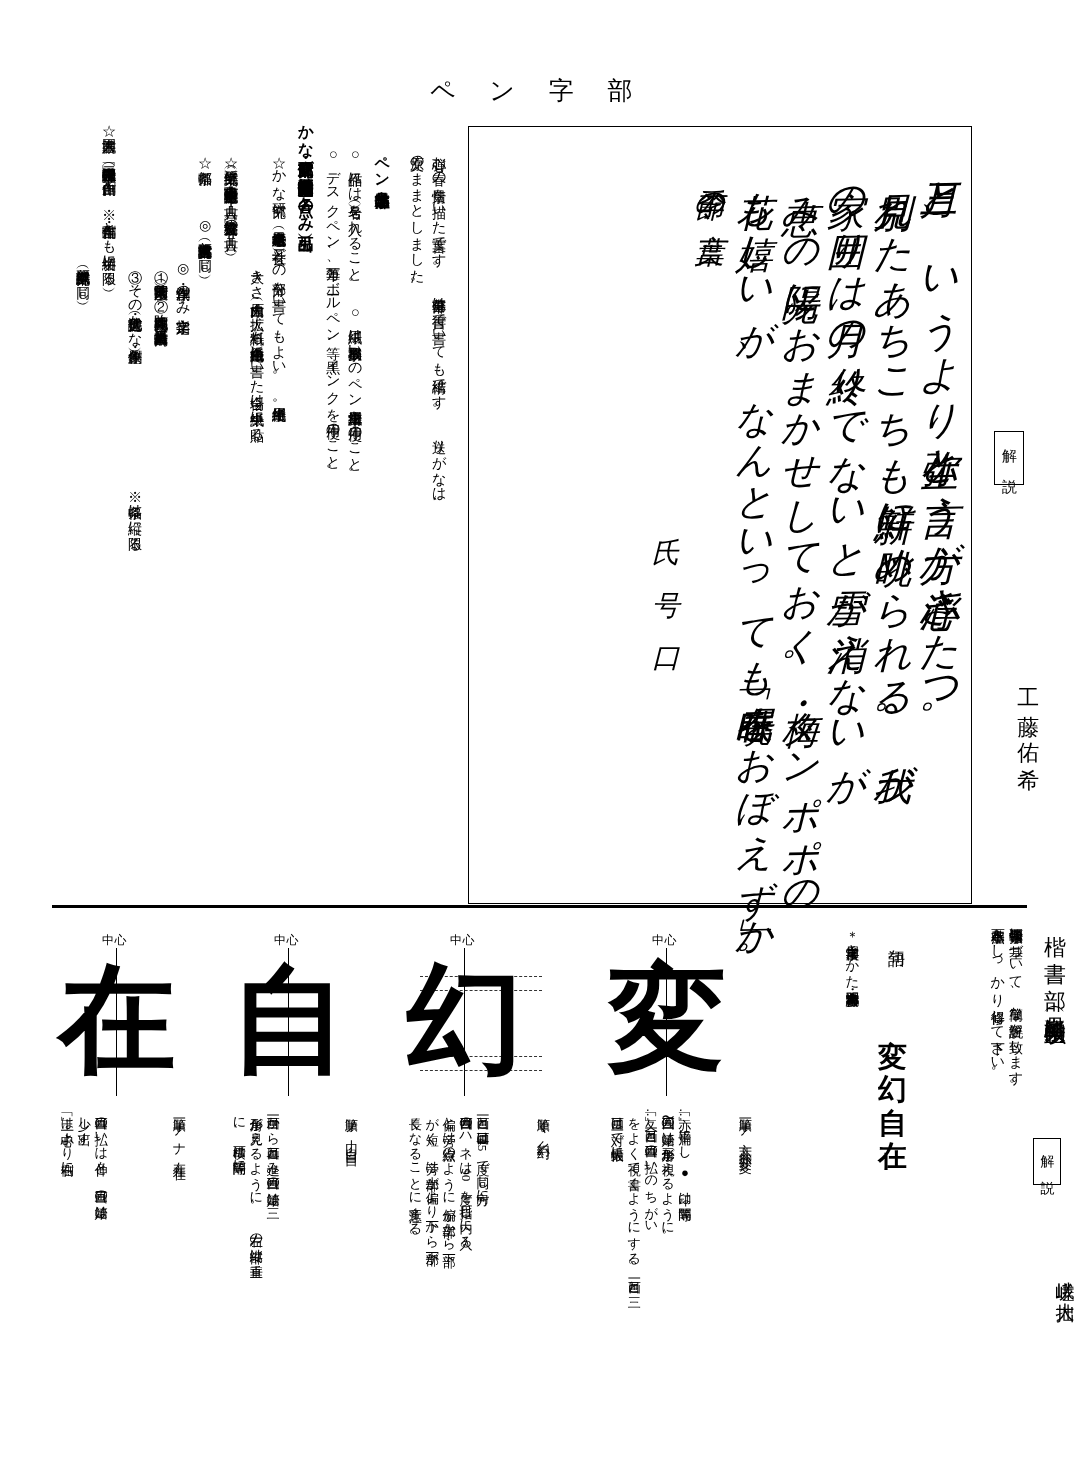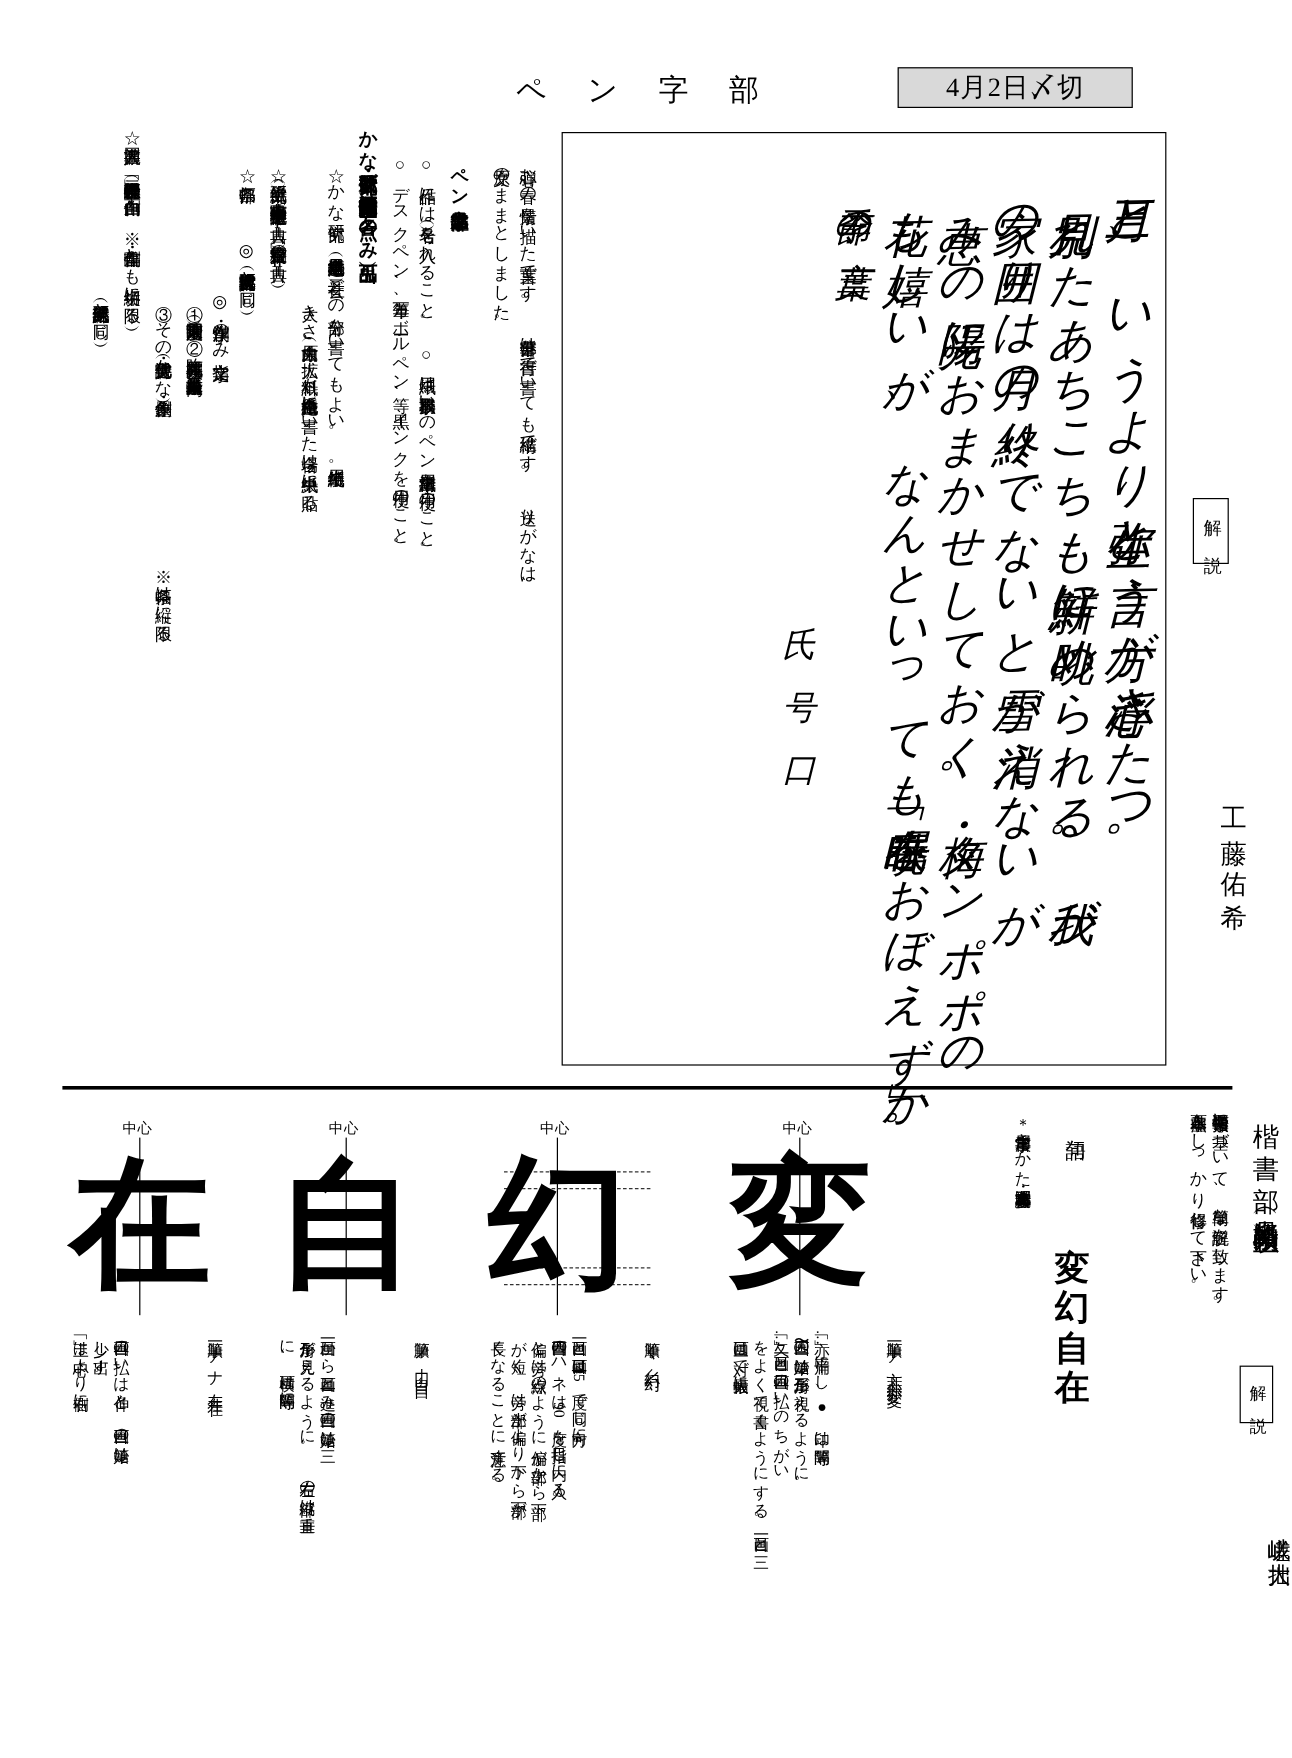--- a/index.html
+++ b/index.html
@@ -28,21 +28,21 @@
     letter-spacing: 0.04em;
   }
   .vt-mixed {
     writing-mode: vertical-rl;
     -webkit-writing-mode: vertical-rl;
     white-space: pre;
     line-height: 1.28;
   }
 
   
-  .sec-top { position: absolute; left: 0; top: 0; width: 942px; height: 905px; }
+  .sec-top { position: absolute; left: 0; top: 16px; width: 942px; height: 905px; }
 
   .pen-title {
     position: absolute;
     left: 430px; top: 58px;
     font-size: 25px;
     letter-spacing: 0.55em;
     font-weight: 400;
   }
   .deadline-badge {
     position: absolute;
@@ -225,21 +225,20 @@
 </style>
 </head>
 <body>
 
 <div class="page">
 
   <div class="sec-top">
 
     <div class="pen-title">ペ ン 字 部</div>
 
-    <div class="deadline-badge">4月2日〆切</div>
 
     <div class="kaisetsu-box" style="left:994px; top:415px;">
       <span class="vt">解　説</span>
     </div>
 
     <div class="author-top">
       <span class="vt">工 藤 佑 希</span>
     </div>
 
     <div class="work-frame">

